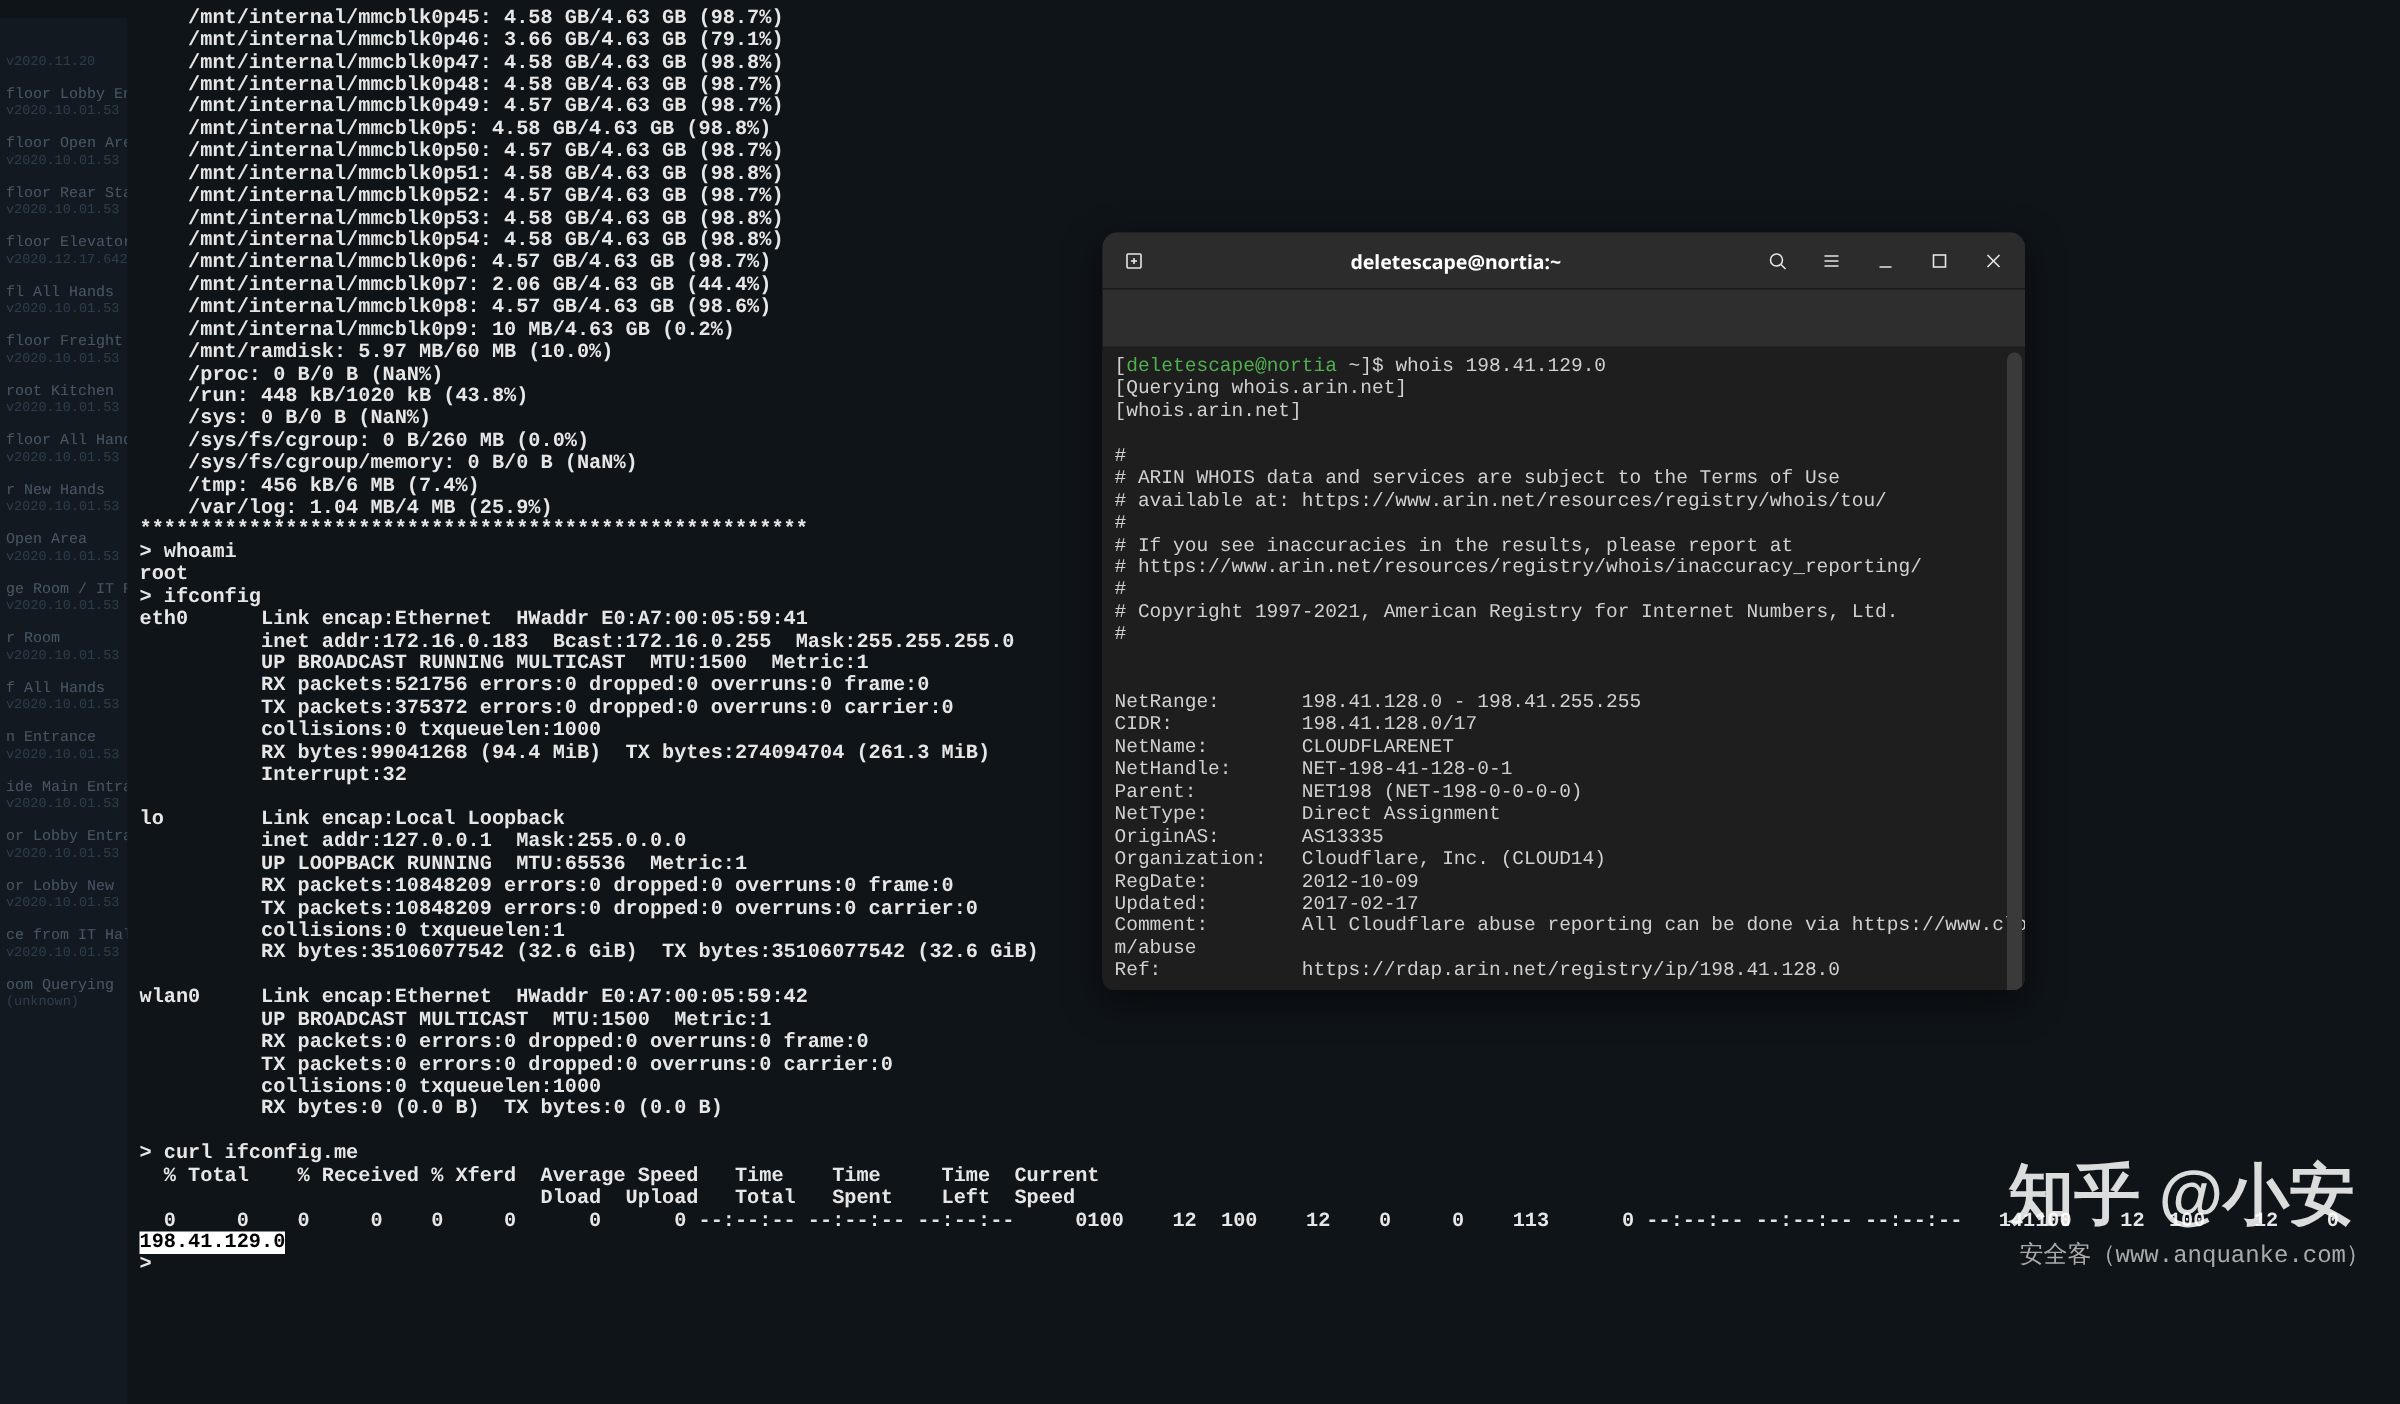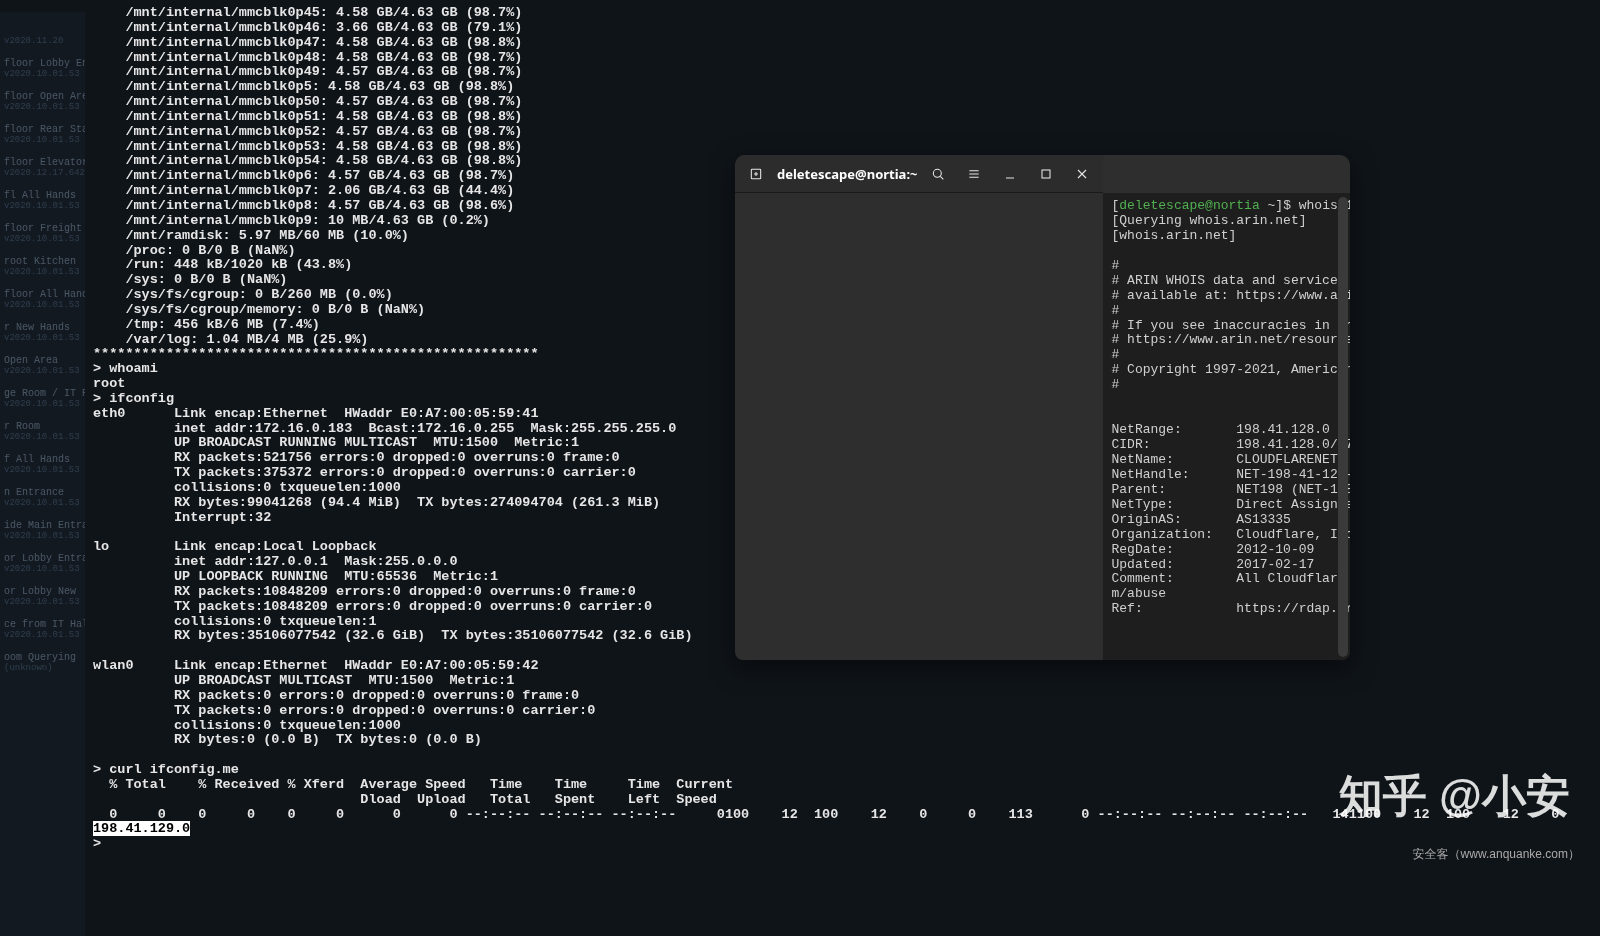--- a/index.html
+++ b/index.html
@@ -47,21 +47,21 @@
   
   .float-term {
     position: absolute;
     left: 735px; top: 155px;
     width: 615px; height: 505px;
     background: #2e2e2e;
     border-radius: 10px 10px 8px 8px;
     box-shadow: 0 8px 24px rgba(0,0,0,0.5);
     overflow: hidden;
     display: flex;
-    flex-direction: row;
+    flex-direction: column;
   }
   .titlebar {
     background: #2c2c2c;
     height: 38px;
     display: flex;
     align-items: center;
     padding: 0 6px;
     gap: 6px;
     border-bottom: 1px solid #1a1a1a;
   }
@@ -107,24 +107,24 @@
     position: absolute;
     right: 30px; bottom: 110px;
     color: rgba(255,255,255,0.85);
     font-family: sans-serif;
     font-size: 44px;
     font-weight: bold;
     pointer-events: none;
   }
   .source-label {
     position: absolute;
-    right: 20px; bottom: 73px;
+    right: 20px; bottom: 89px;
     color: #aaaaaa;
-    font-size: 12px;
-    font-family: Liberation Sans, sans-serif;
+    font-size: 16px;
+    font-family: Liberation Mono, monospace;
   }
   
   svg { width: 16px; height: 16px; fill: none; stroke: currentColor; stroke-width: 1.6; }
 </style>
 </head>
 <body>
 
 <div class="desktop">
 
   <div class="bg-sidebar" id="bg-sidebar">

